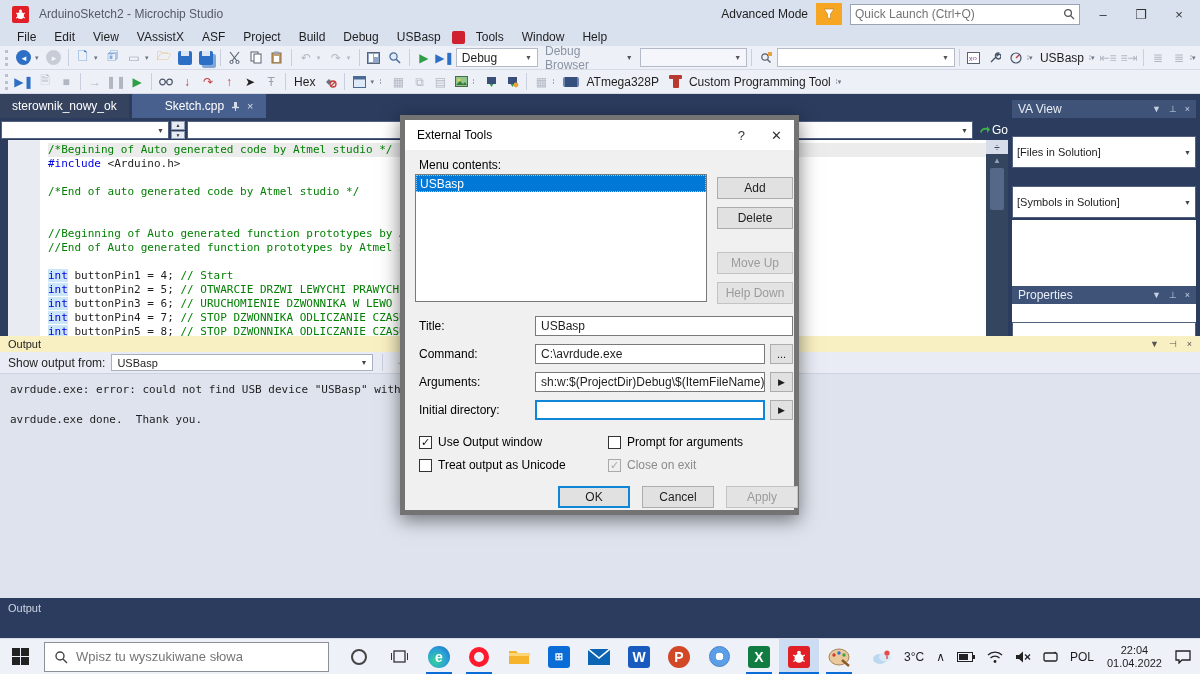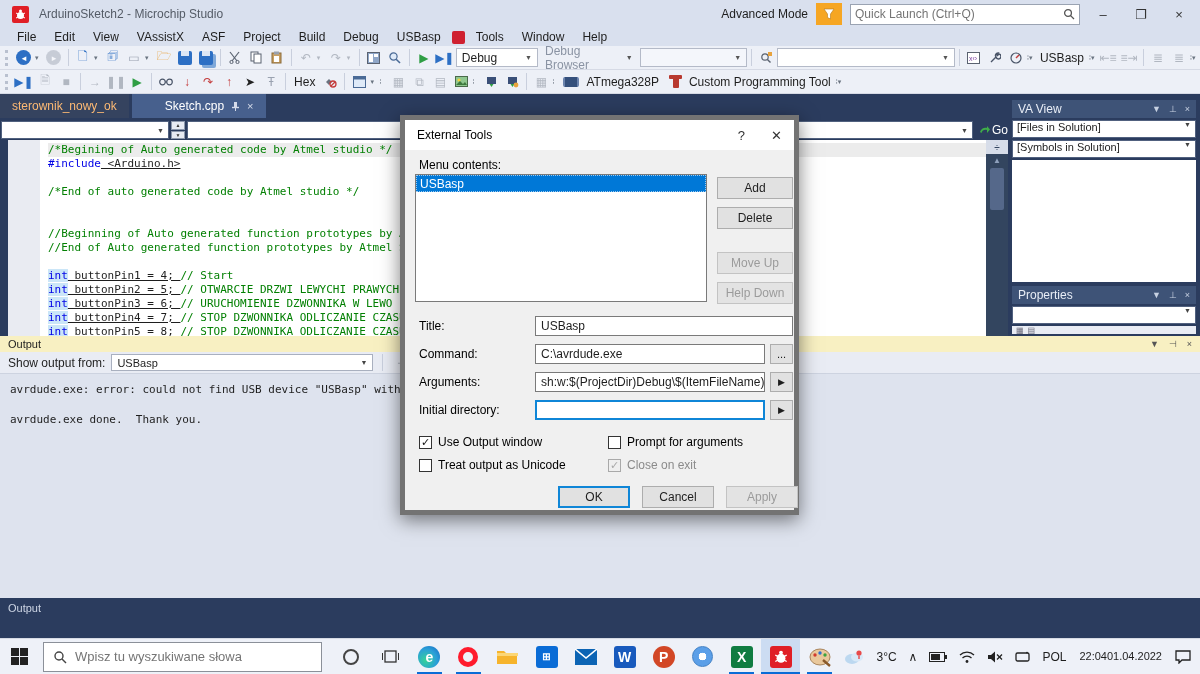--- a/index.html
+++ b/index.html
@@ -39,50 +39,50 @@
   .floppy{width:14px;height:14px;background:#2d6fc4;border-radius:2px;position:relative;}
   .floppy::after{content:"";position:absolute;left:3px;top:0;width:8px;height:5px;background:#dce6f5;}
   .chipico{width:16px;height:10px;background:#35507c;border-radius:2px;border-left:2px solid #6b83ad;border-right:2px solid #6b83ad;}
   .hammer{width:6px;height:13px;background:#b8392f;border-radius:1px;position:relative;margin-left:4px;}
   .hammer::after{content:"";position:absolute;left:-4px;top:0;width:13px;height:4px;background:#b8392f;border-radius:1px;}
 
   
   #workspace{position:absolute;left:0;top:94px;width:1200px;height:504px;background:#2b3c5e;}
   #tabstrip{position:absolute;left:0;top:0;height:24px;display:flex;align-items:flex-end;}
   .tab{height:24px;display:flex;align-items:center;padding:0 12px;font-size:12px;cursor:pointer;}
-  .tab.inactive{background:#35435f;color:#fdba74;margin-right:3px;align-items:center;}
+  .tab.inactive{background:#35435f;color:#ffffff;margin-right:3px;align-items:center;}
   .tab.active{background:#47608d;color:#fff;gap:7px;padding-left:33px;}
   .tab .tclose{font-size:11px;color:#d6dcea;cursor:pointer;}
   #navbar{position:absolute;left:0;top:26px;height:20px;width:1010px;display:flex;align-items:center;gap:2px;padding-left:1px;}
   .navcombo{height:18px;background:#fff;border:1px solid #51617f;display:flex;align-items:center;padding:0 4px;}
   .navcombo .dd{margin-left:auto;font-size:7px;color:#444;}
   #navcombo1{width:168px;} #navcombo2{width:786px;}
   #spinner{width:14px;height:18px;display:flex;flex-direction:column;gap:1px;}
   #spinner span{flex:1;background:#e7ebf3;border:1px solid #8d99ad;font-size:5px;color:#333;display:flex;align-items:center;justify-content:center;cursor:pointer;}
   #gobtn{display:flex;align-items:center;gap:2px;color:#fff;font-size:12px;margin-left:4px;cursor:pointer;}
 
   #editor{position:absolute;left:0;top:46px;width:986px;height:196px;background:#fff;overflow:hidden;}
   #gutter{position:absolute;left:0;top:0;width:40px;height:100%;background:#e9ebf2;border-left:8px solid #2b3c5e;}
   #code{position:absolute;left:0;top:0;width:100%;padding:3px 0 0 48px;font-family:"DejaVu Sans Mono","Liberation Mono",monospace;font-size:11px;line-height:14px;white-space:pre;}
   .code-line{height:14px;}
   .code-line.lhl{background:#ececec;}
-  .cmt{color:#038003;} .kw{color:#0000e6;} .pl{color:#1e1e1e;text-decoration:underline;}
+  .cmt{color:#038003;} .kw{color:#0000e6;} .pl{color:#1e1e1e;}
   .kwh{color:#0000e6;background:#cbe6f8;}
 
   #vscroll{position:absolute;left:986px;top:46px;width:22px;height:196px;background:#33455f;}
   #vsplit{width:22px;height:14px;background:#d7dde9;color:#33455f;font-size:10px;display:flex;align-items:center;justify-content:center;cursor:pointer;}
   #vup{width:22px;height:13px;color:#8fa0bc;font-size:8px;display:flex;align-items:center;justify-content:center;cursor:pointer;}
   #vthumb{margin:1px 4px;height:42px;background:#55688a;border-radius:2px;}
 
   
   .panel-header{height:18px;background:#3e5377;color:#e8edf6;font-size:12px;display:flex;align-items:center;padding:0 6px;}
   .panel-header .ph-icons{margin-left:auto;display:flex;gap:8px;font-size:9px;color:#c7d1e2;}
   .ph-icons span{cursor:pointer;}
   #va-panel{position:absolute;left:1012px;top:6px;width:184px;}
-  .pcombo{height:18px;background:#fff;border:1px solid #51617f;display:flex;font-size:11px;padding:0 4px;margin-top:2px;color:#1e1e1e;cursor:pointer;}
+  .pcombo{height:32px;background:#fff;border:1px solid #51617f;display:flex;align-items:center;font-size:11px;padding:0 4px;margin-top:18px;color:#1e1e1e;cursor:pointer;}
   .pcombo .dd{margin-left:auto;font-size:7px;color:#444;}
   #va-content{height:122px;background:#fff;margin-top:2px;}
   #props-panel{position:absolute;left:1012px;top:192px;width:184px;}
   #props-toolbar{height:8px;background:#e9ecf4;margin-top:2px;overflow:hidden;display:flex;gap:4px;padding-left:4px;font-size:8px;color:#667;}
 
   
   #output-panel{position:absolute;left:0;top:242px;width:1200px;height:262px;background:#dee3ee;}
   #output-header{height:16px;background:#f8f0c2;display:flex;align-items:center;padding:0 8px;font-size:11px;color:#1e1e1e;}
   #output-header .ph-icons{margin-left:auto;display:flex;gap:10px;font-size:9px;color:#555;}
   #output-toolbar{height:22px;background:#e9ecf4;display:flex;align-items:center;padding:0 8px;gap:6px;border-bottom:1px solid #cdd3e0;}
@@ -613,21 +613,21 @@
             <line x1="15" y1="3.5" x2="10" y2="8.5" stroke="#222" stroke-width="1.3"></line>
           </svg>
         </span>
       <span class="tray-cell">
           <svg width="15" height="12" viewBox="0 0 15 12">
             <rect x="1" y="2" width="13" height="8" rx="1.5" fill="none" stroke="#222" stroke-width="1.3"></rect>
             <circle cx="12" cy="1.6" r="0.9" fill="#222"></circle>
           </svg>
         </span>
       <span class="tray-cell">POL</span>
-      <span id="clock" class="tray-cell" style="flex-direction:row;justify-content:center;">
+      <span id="clock" class="tray-cell" style="flex-direction:column;justify-content:center;">
         <span>22:04</span>
         <span>01.04.2022</span>
       </span>
       <span class="tray-cell">
           <svg width="16" height="14" viewBox="0 0 16 14">
             <path d="M1 1 h14 v9 h-8 l-3 3 v-3 H1z" fill="none" stroke="#222" stroke-width="1.3"></path>
           </svg>
         </span>
     </span>
   </div>

